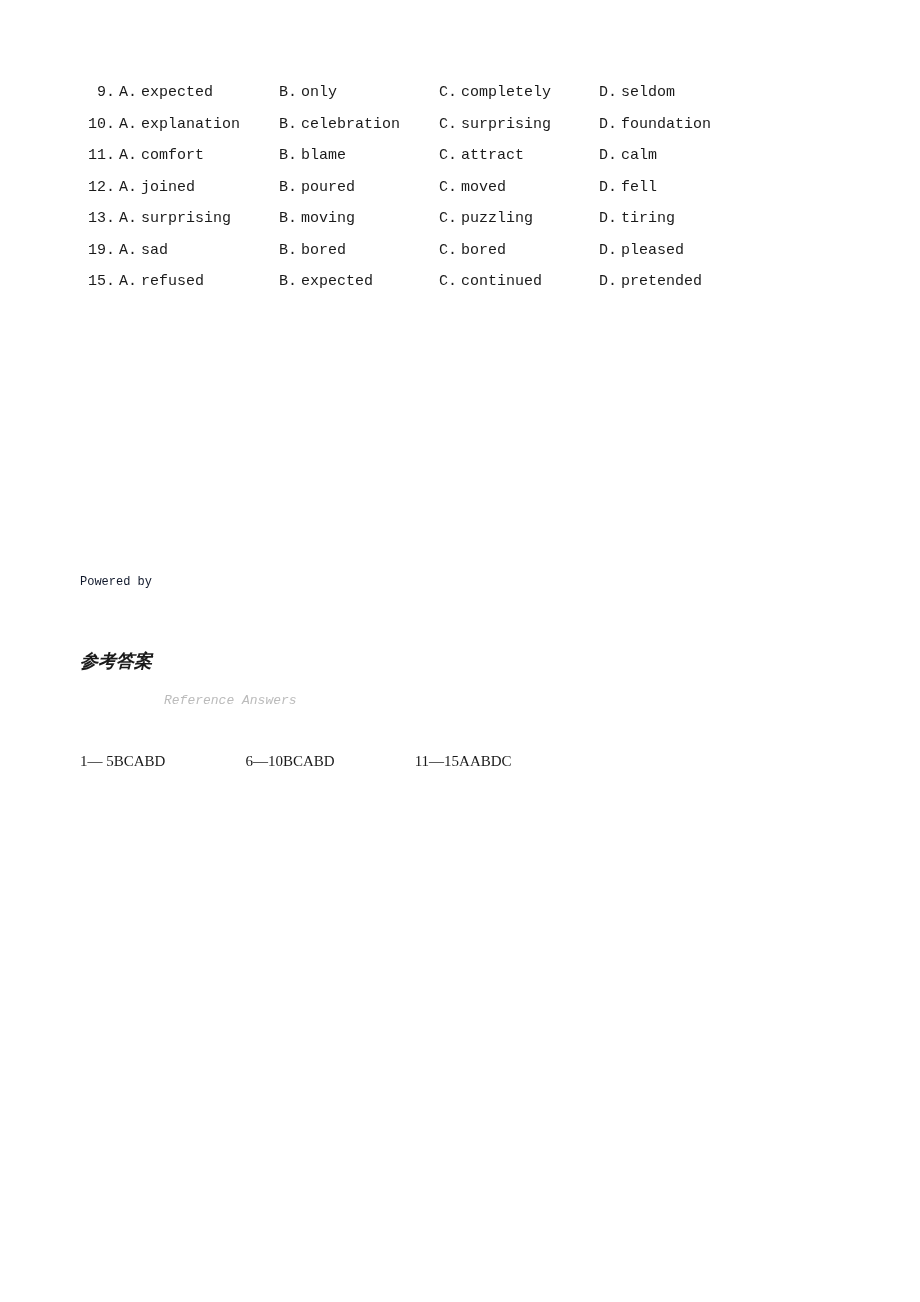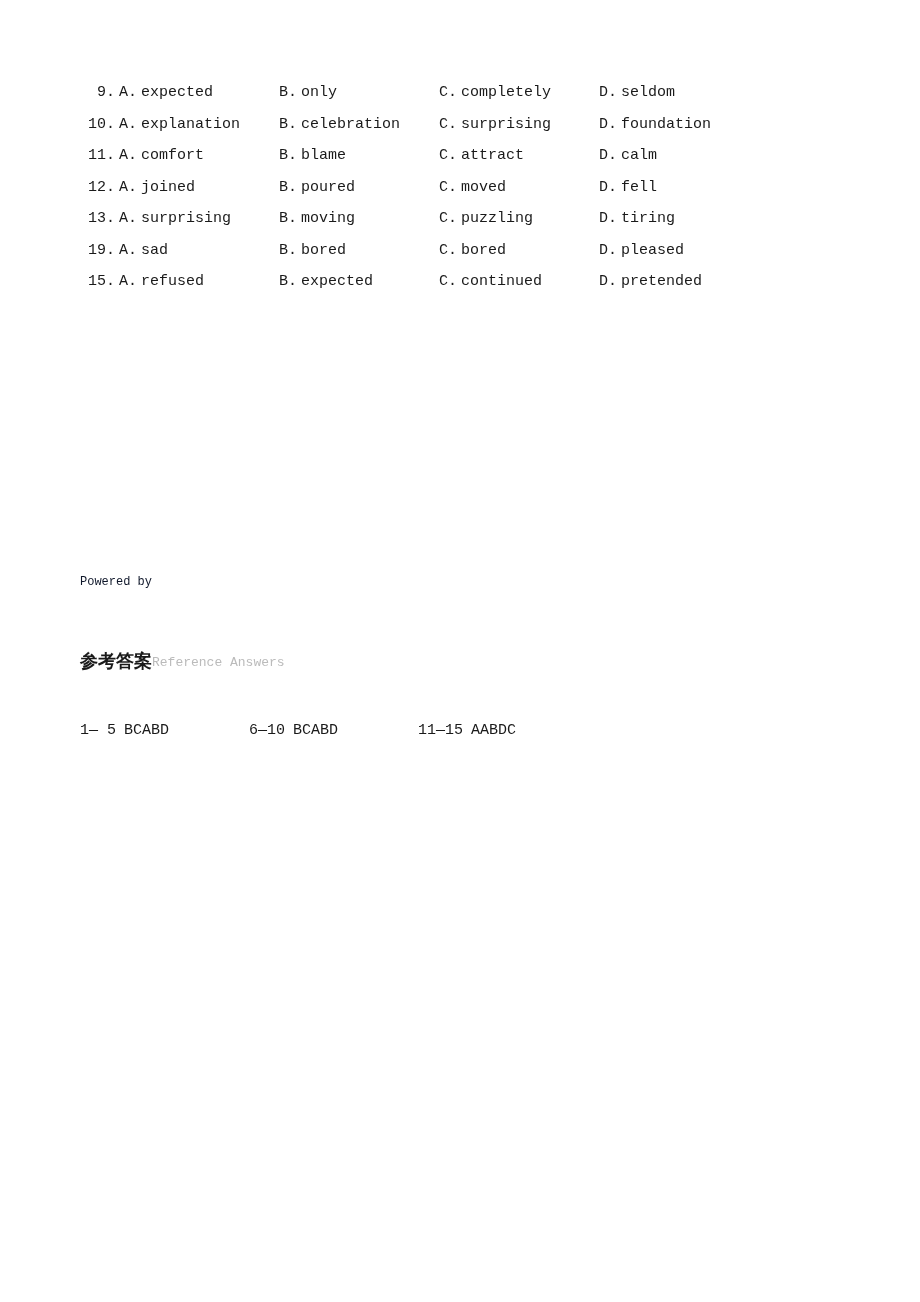--- a/index.html
+++ b/index.html
@@ -71,34 +71,35 @@
       color: #1a1a1a;
       font-family: "SimSun", "宋体", serif;
       margin-bottom: 4px;
     }
 
     .answer-title-light {
       color: #bbbbbb;
       font-size: 13px;
       font-family: "Courier New", Courier, monospace;
       font-weight: normal;
+      margin-top: 44px;
     }
 
     .answer-row {
       margin-top: 40px;
       display: flex;
       gap: 80px;
       font-size: 15px;
       line-height: 1.8;
     }
 
     .answer-group {
       display: flex;
       align-items: flex-start;
-      gap: 8px;
+      font-family: Liberation Serif, serif;
     }
   </style>
 </head>
 <body>
 
 <div class="questions-section">
 
 <div class="question-row">
       <span class="q-number">9.</span>
       <span class="option">
@@ -232,21 +233,21 @@
         <span class="option-text">pretended</span>
       </span>
     </div>
   </div>
 
 <div class="watermark">
   <span>Powered by</span>
 </div>
 
 <div class="answer-section">
-  <div style="display:flex; align-items:center; gap:0;">
+  <div style="display:flex; align-items:flex-start; gap:12px;font-style:italic;">
     <span class="answer-title">参考答案</span>
     <span class="answer-title-light">Reference Answers</span>
   </div>
   <div class="answer-row">
 
   <div class="answer-group">
         <span>1—  5</span>
         <span>BCABD</span>
       </div>
       <div class="answer-group">

